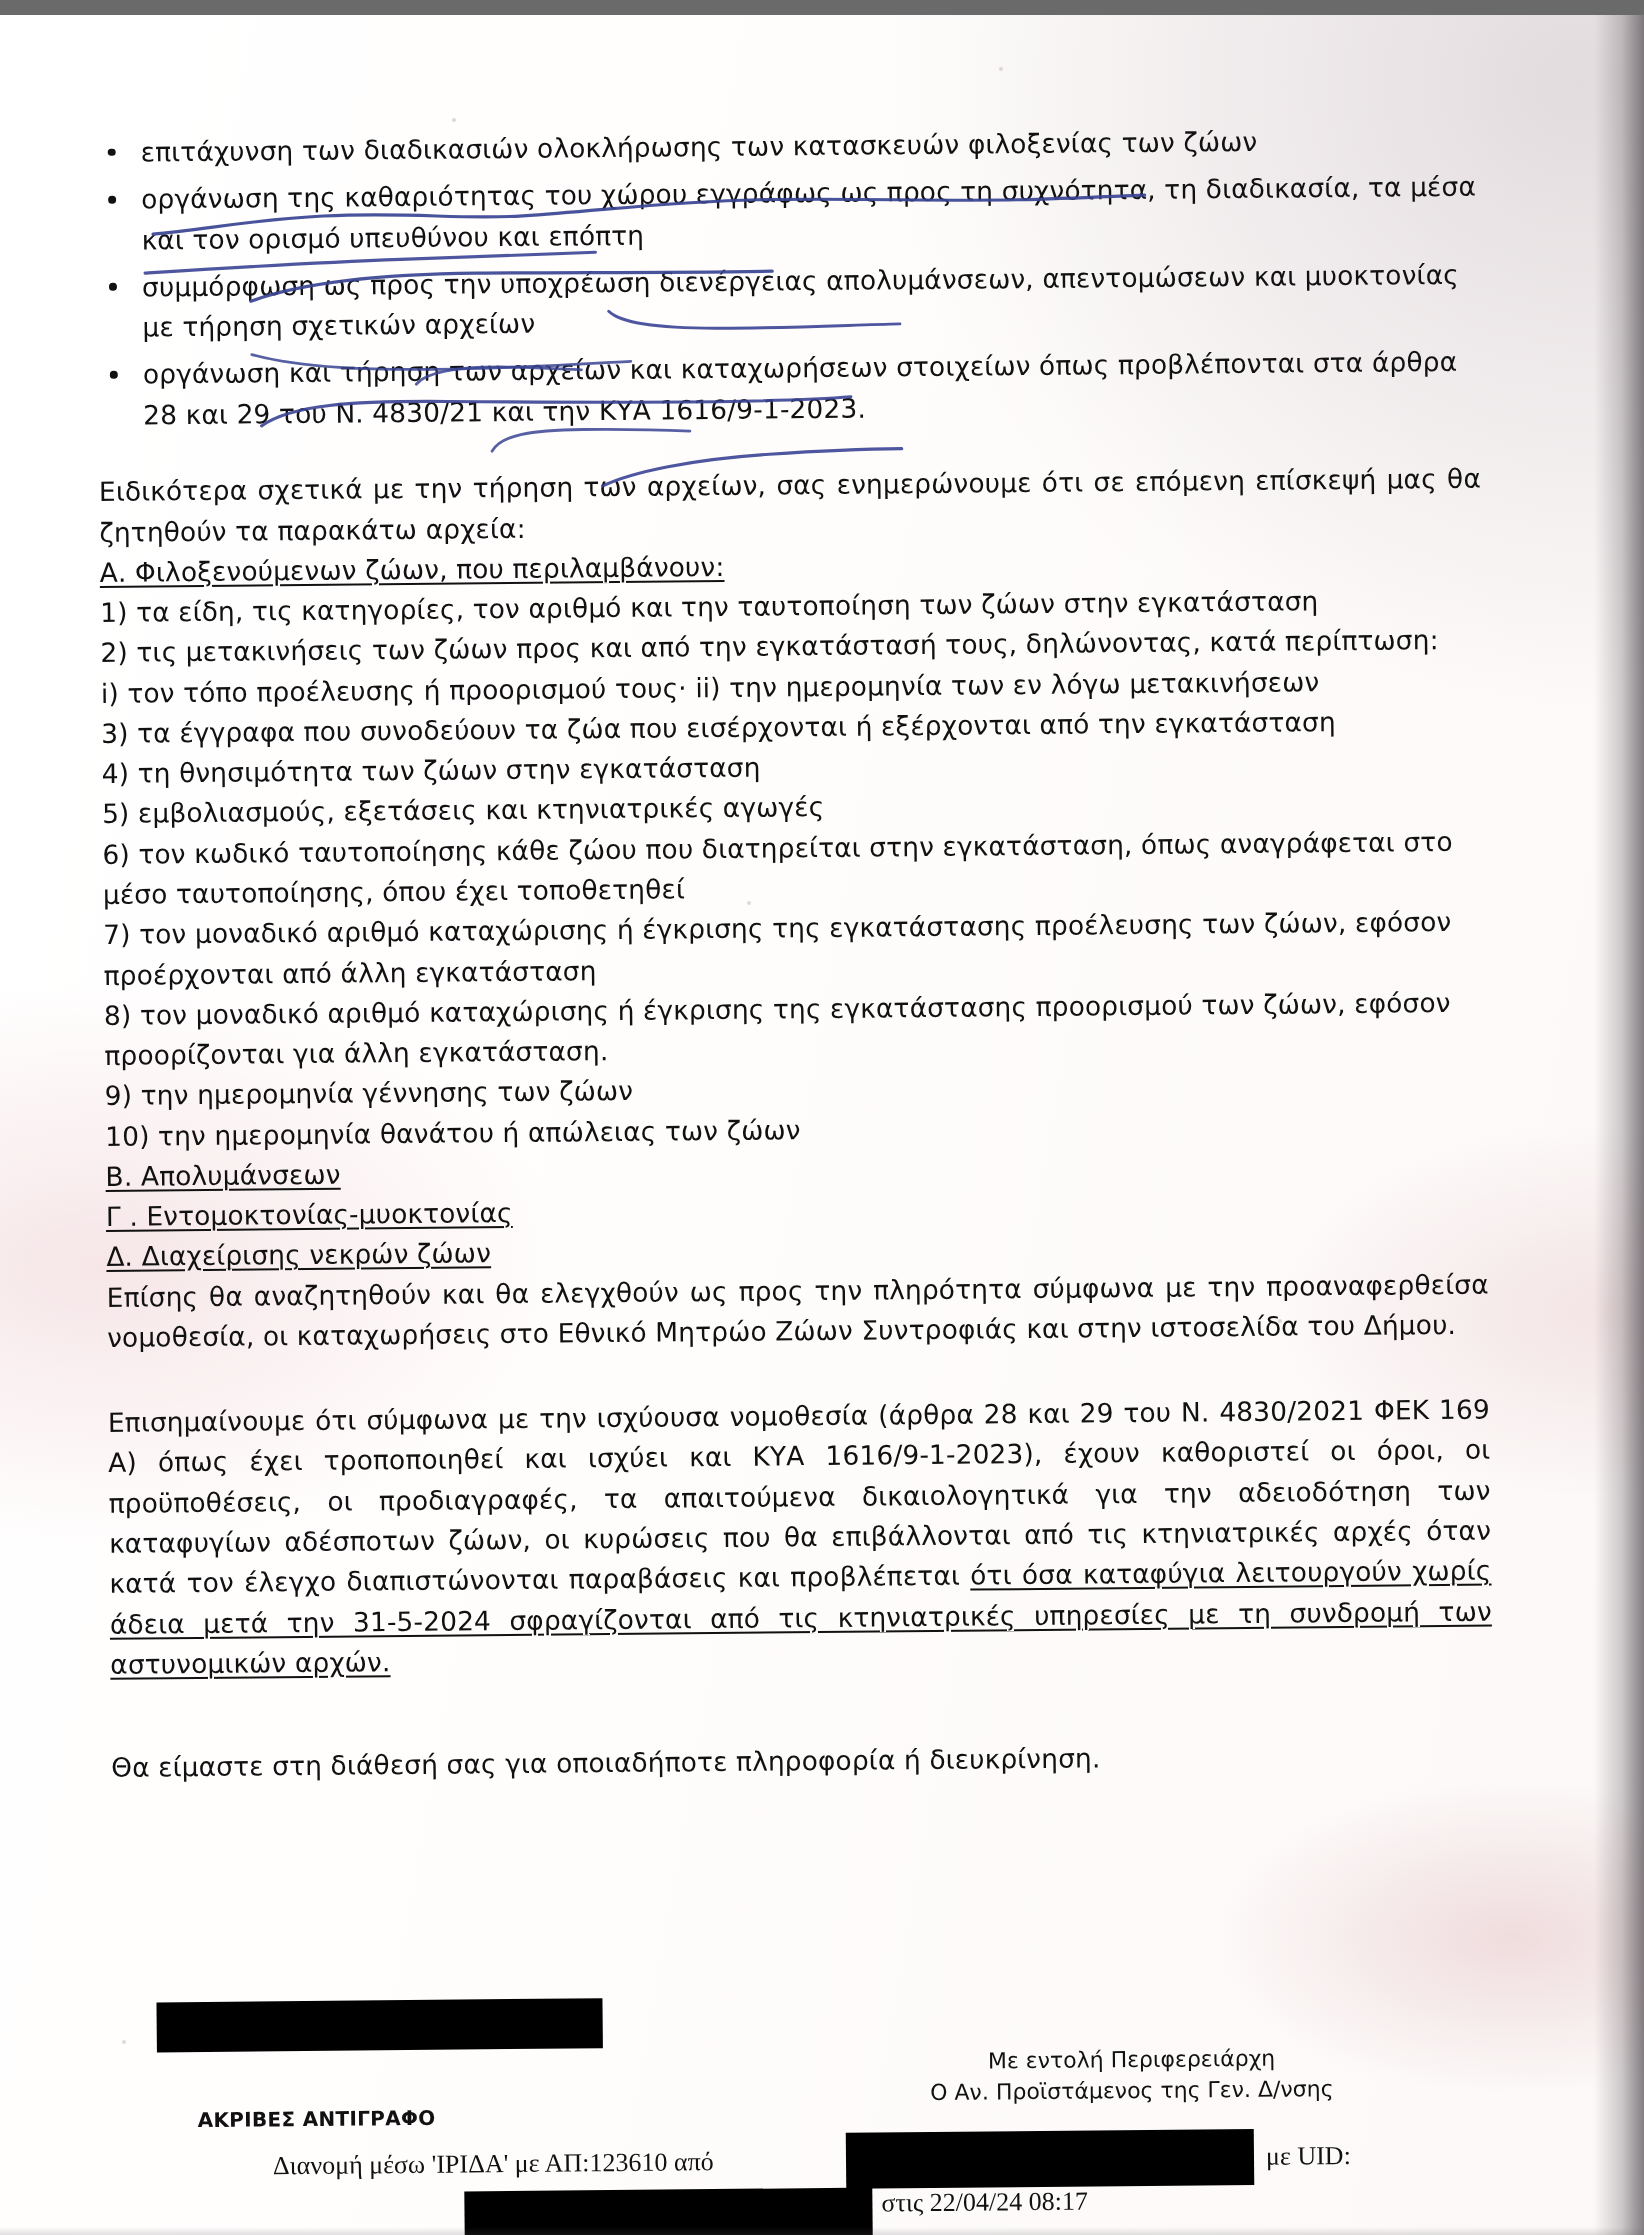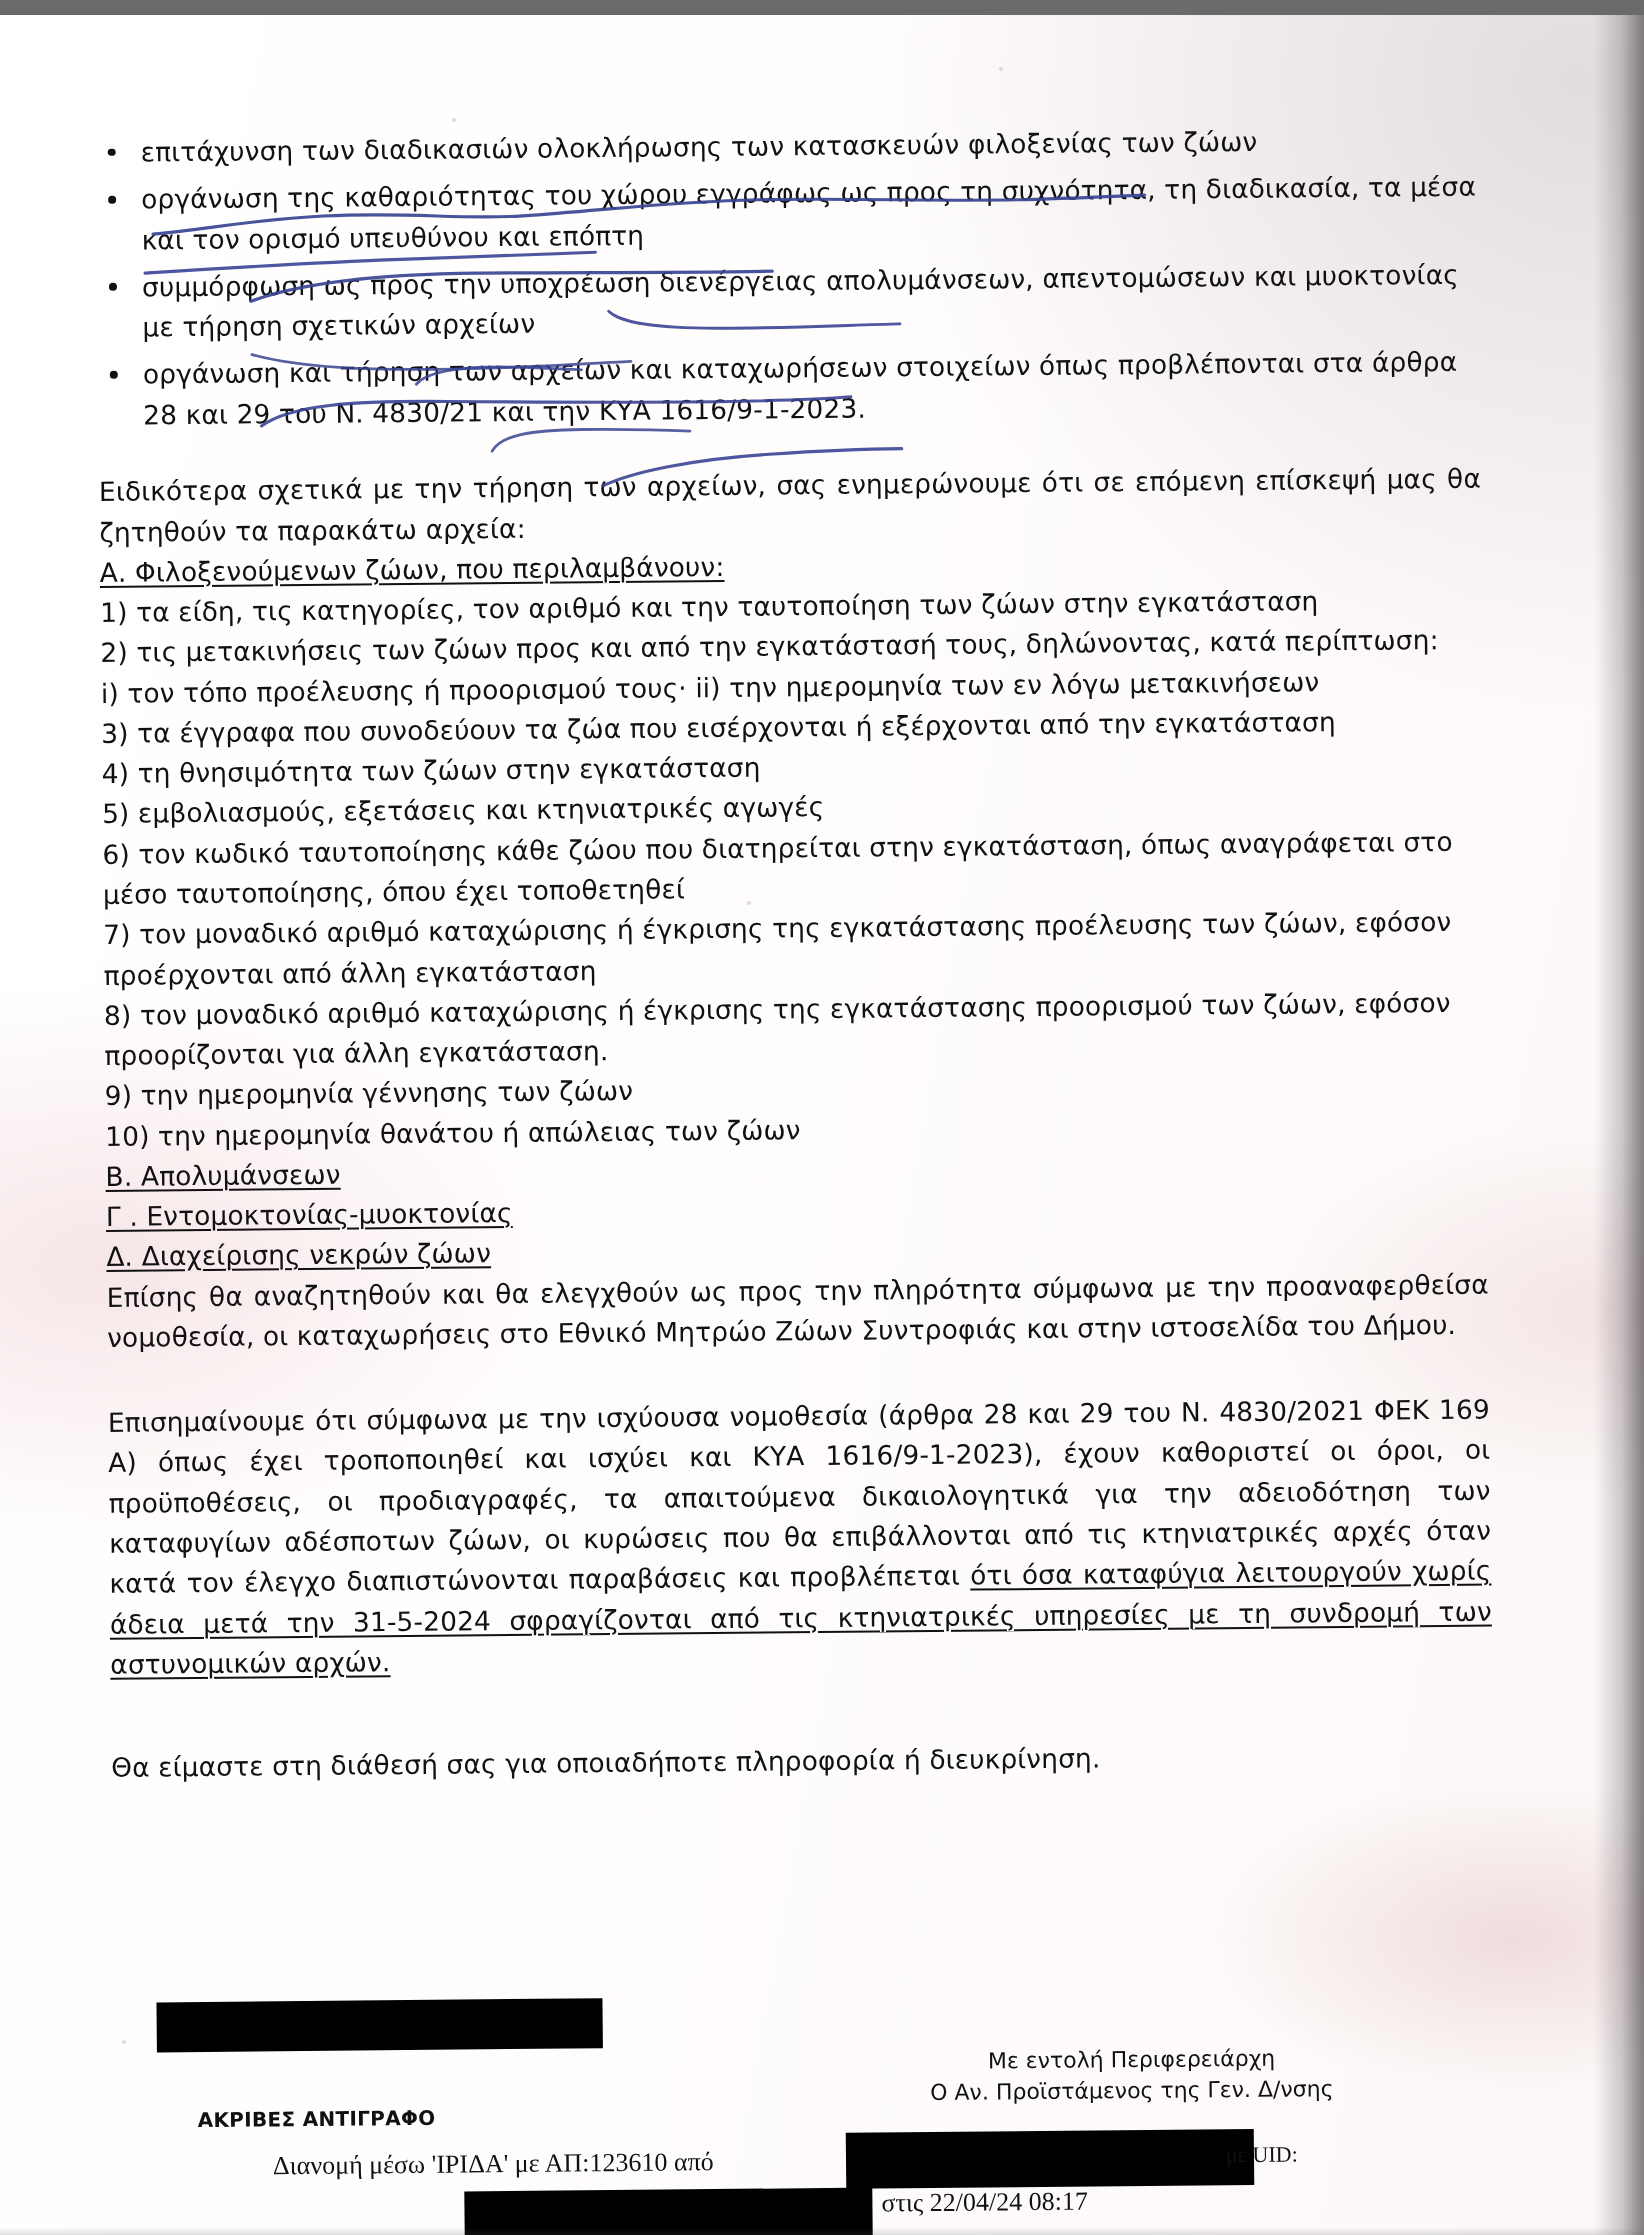--- a/index.html
+++ b/index.html
@@ -127,24 +127,24 @@
   .irida {
     position: absolute;
     left: 261px;
     top: 2131px;
     font-family: "Liberation Serif", serif;
     font-size: 26px;
     white-space: nowrap;
   }
   .uid {
     position: absolute;
-    left: 1214px;
+    left: 1254px;
     top: 2131px;
     font-family: "Liberation Serif", serif;
-    font-size: 22px;
+    font-size: 26px;
     white-space: nowrap;
   }
   .stis {
     position: absolute;
     left: 869px;
     top: 2174px;
     font-family: "Liberation Serif", serif;
     font-size: 26px;
     white-space: nowrap;
   }

